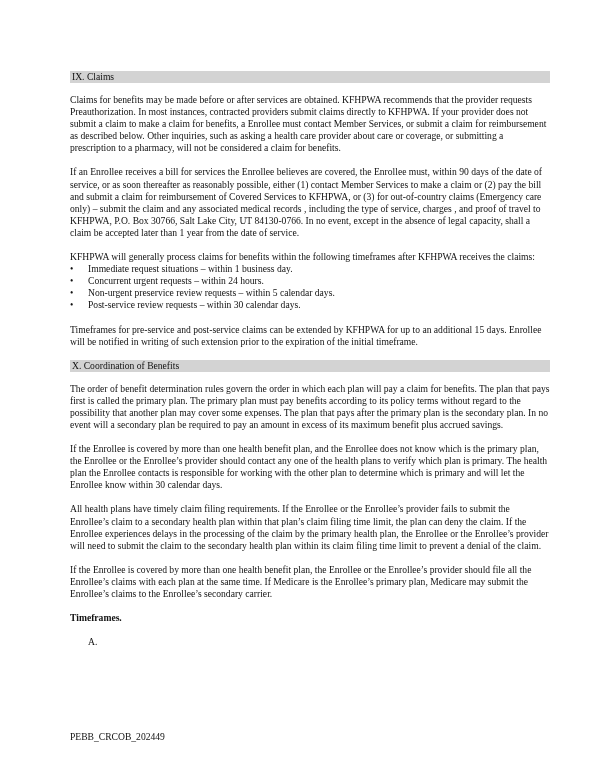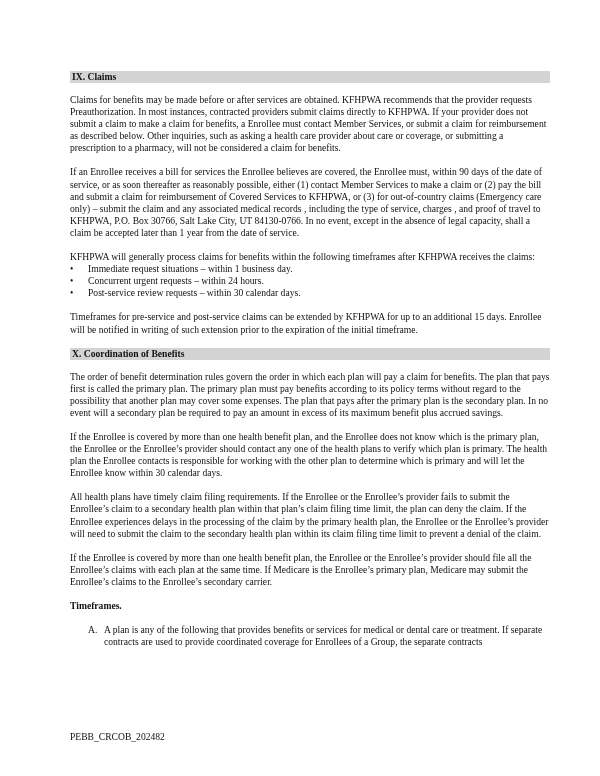--- a/index.html
+++ b/index.html
@@ -1,51 +1,51 @@
 <!DOCTYPE html>
 <html><head>
 <meta charset="utf-8">
 <style>
   html, body { margin: 0; padding: 0; background: #ffffff; }
   body { width: 600px; height: 776px; position: relative; overflow: hidden;
          font-family: "Liberation Serif", serif; color: #111; font-size: 9.6px; line-height: 12.1px; }
   .page { position: absolute; left: 70px; top: 71px; width: 480px; }
-  .section-header { background: #d3d3d3; font-weight: bold; padding: 0 0 0 2px; height: 12px; line-height: 12px; margin-bottom: 11px; }
+  .section-header { background: #d3d3d3; font-weight: normal; padding: 0 0 0 2px; height: 12px; line-height: 12px; margin-bottom: 11px; }
   p { margin: 0 0 12px 0; }
   ul.bullets { list-style: none; margin: 0 0 12px 0; padding: 0; }
   ul.bullets li { position: relative; padding-left: 18px; }
   ul.bullets li::before { content: "\2022"; position: absolute; left: 0; }
   .defs-title { font-weight: bold; margin: 0 0 12px 0; }
   .def-item { position: relative; padding-left: 34px; }
   .def-item .lbl { position: absolute; left: 18px; }
   .footer { position: absolute; left: 70px; top: 731px; width: 470px; display: flex; justify-content: flex-start; }
 </style>
 </head>
 <body>
 
 <div class="page">
   <div class="section-header">IX.  Claims</div>
   <p>Claims for benefits may be made before or after services are obtained. KFHPWA recommends that the provider requests Preauthorization. In most instances, contracted providers submit claims directly to KFHPWA. If your provider does not submit a claim to make a claim for benefits, a Enrollee must contact Member Services, or submit a claim for reimbursement as described below. Other inquiries, such as asking a health care provider about care or coverage, or submitting a prescription to a pharmacy, will not be considered a claim for benefits.</p>
   <p>If an Enrollee receives a bill for services the Enrollee believes are covered, the Enrollee must, within 90 days of the date of service, or as soon thereafter as reasonably possible, either (1) contact Member Services to make a claim or (2) pay the bill and submit a claim for reimbursement of Covered Services to KFHPWA, or (3) for out-of-country claims (Emergency care only) – submit the claim and any associated medical records , including the type of service, charges , and proof of travel to KFHPWA, P.O. Box 30766, Salt Lake City, UT 84130-0766. In no event, except in the absence of legal capacity, shall a claim be accepted later than 1 year from the date of service.</p>
   <div>KFHPWA will generally process claims for benefits within the following timeframes after KFHPWA receives the claims:</div>
   <ul class="bullets">
     <li>Immediate request situations – within 1 business day.</li>
     <li>Concurrent urgent requests – within 24 hours.</li>
+    <li>Non-urgent preservice review requests – within 5 calendar days.</li>
     <li>Post-service review requests – within 30 calendar days.</li>
   </ul>
   <p>Timeframes for pre-service and post-service claims can be extended by KFHPWA for up to an additional 15 days. Enrollee will be notified in writing of such extension prior to the expiration of the initial timeframe.</p>
 
   <div class="section-header">X.   Coordination of Benefits</div>
   <p>The order of benefit determination rules govern the order in which each plan will pay a claim for benefits. The plan that pays first is called the primary plan. The primary plan must pay benefits according to its policy terms without regard to the possibility that another plan may cover some expenses. The plan that pays after the primary plan is the secondary plan. In no event will a secondary plan be required to pay an amount in excess of its maximum benefit plus accrued savings.</p>
   <p>If the Enrollee is covered by more than one health benefit plan, and the Enrollee does not know which is the primary plan, the Enrollee or the Enrollee’s provider should contact any one of the health plans to verify which plan is primary. The health plan the Enrollee contacts is responsible for working with the other plan to determine which is primary and will let the Enrollee know within 30 calendar days.</p>
   <p>All health plans have timely claim filing requirements. If the Enrollee or the Enrollee’s provider fails to submit the Enrollee’s claim to a secondary health plan within that plan’s claim filing time limit, the plan can deny the claim. If the Enrollee experiences delays in the processing of the claim by the primary health plan, the Enrollee or the Enrollee’s provider will need to submit the claim to the secondary health plan within its claim filing time limit to prevent a denial of the claim.</p>
   <p>If the Enrollee is covered by more than one health benefit plan, the Enrollee or the Enrollee’s provider should file all the Enrollee’s claims with each plan at the same time. If Medicare is the Enrollee’s primary plan, Medicare may submit the Enrollee’s claims to the Enrollee’s secondary carrier.</p>
   <div class="defs-title">Timeframes.</div>
   <div class="def-item">
     <span class="lbl">A.</span>
-    <span>A plan is any of the following that provides benefits or services for medical or dental care or treatment. If separate contracts are used to provide coordinated coverage for Enrollees of a Group, the separate contracts</span>
   </div>
 </div>
 
 <div class="footer">
   <span>PEBB_CRCOB_2024</span>
-  <span>82</span>
+  <span>49</span>
 </div>
 
 </body></html>

